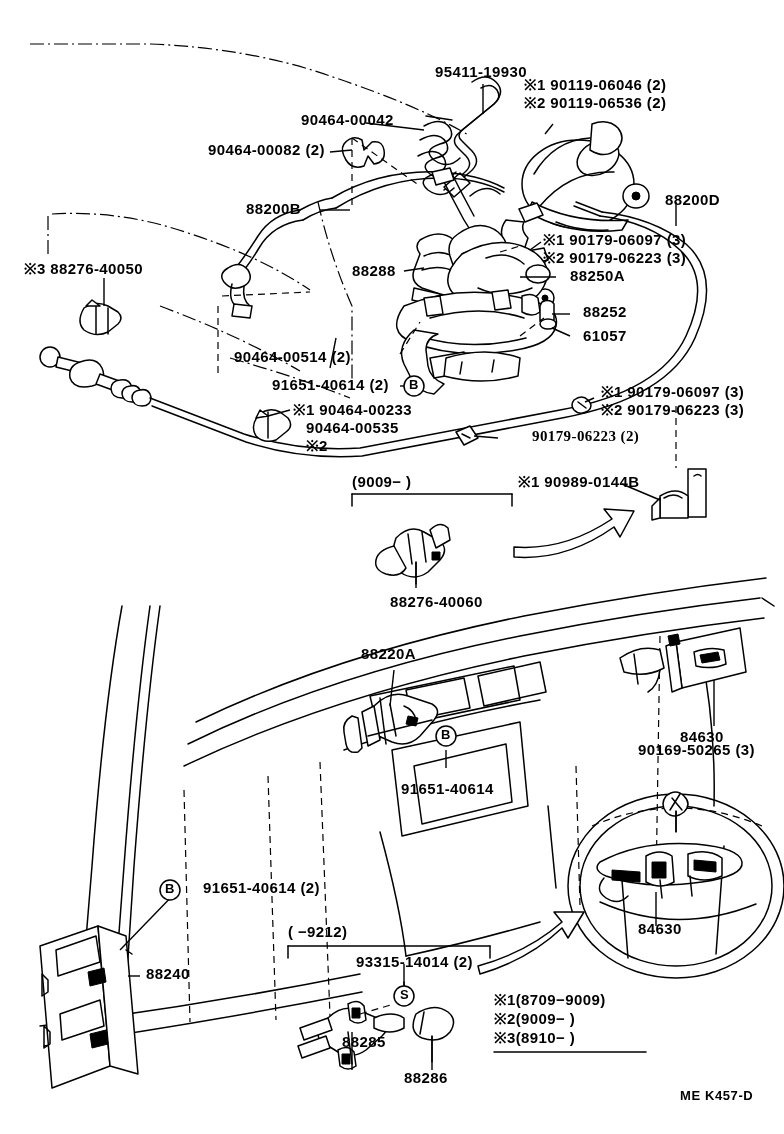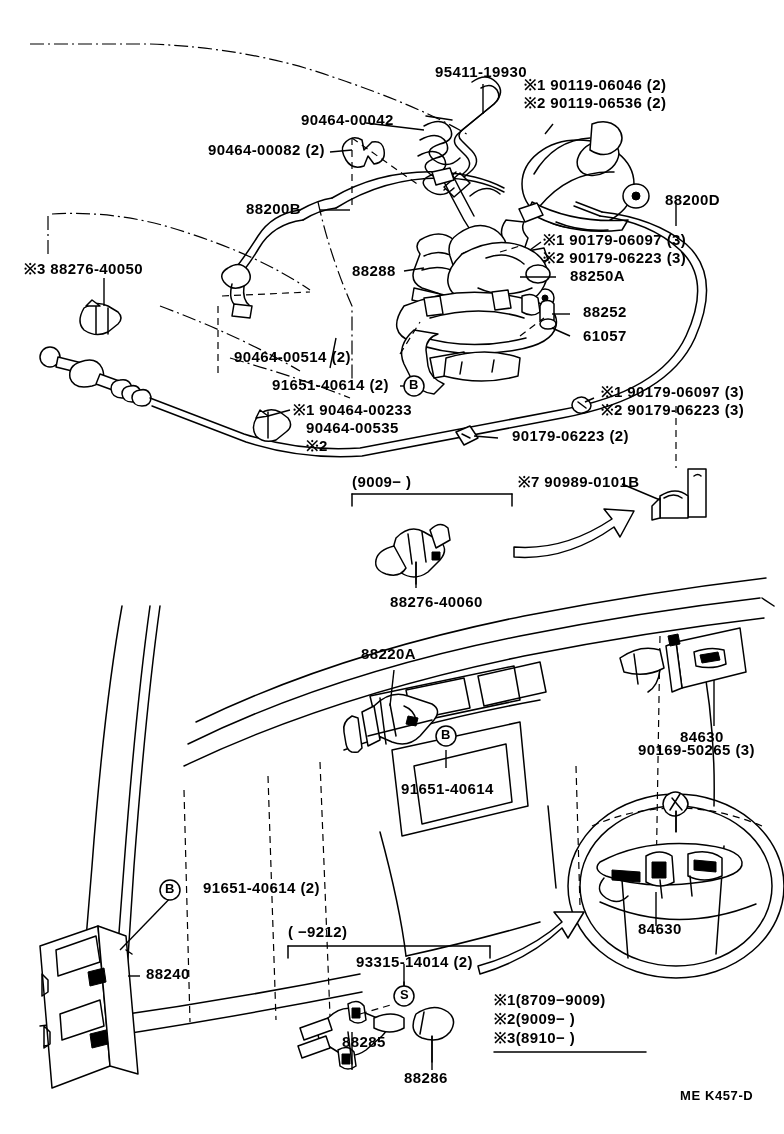--- a/index.html
+++ b/index.html
@@ -424,26 +424,26 @@
   <div class="lbl" style="left:583px; top:322px;">61057</div>
 
   <div class="lbl" style="left:234px; top:343px;">90464-00514 (2)</div>
 
   <div class="lbl" style="left:272px; top:371px;">91651-40614 (2)</div>
 
   <div class="lbl" style="left:293px; top:396px;">※1 90464-00233</div>
   <div class="lbl" style="left:306px; top:414px;">90464-00535</div>
   <div class="lbl" style="left:306px; top:432px;">※2</div>
 
-  <div class="lbl" style="left:512px; top:422px;">90179-06223 (2)</div>
+  <div class="lbl" style="left:532px; top:422px;font-family:Liberation Serif, serif;">90179-06223 (2)</div>
 
   <div class="lbl" style="left:601px; top:378px;">※1 90179-06097 (3)</div>
   <div class="lbl" style="left:601px; top:396px;">※2 90179-06223 (3)</div>
 
-  <div class="lbl" style="left:518px; top:468px;">※7 90989-0101B</div>
+  <div class="lbl" style="left:518px; top:468px;">※1 90989-0144B</div>
 
   <div class="lbl" style="left:352px; top:468px;">(9009−          )</div>
 
   <div class="lbl" style="left:390px; top:588px;">88276-40060</div>
 
   <div class="lbl" style="left:361px; top:640px;">88220A</div>
 
   <div class="lbl" style="left:401px; top:775px;">91651-40614</div>
 
   <div class="lbl" style="left:680px; top:723px;">84630</div>

